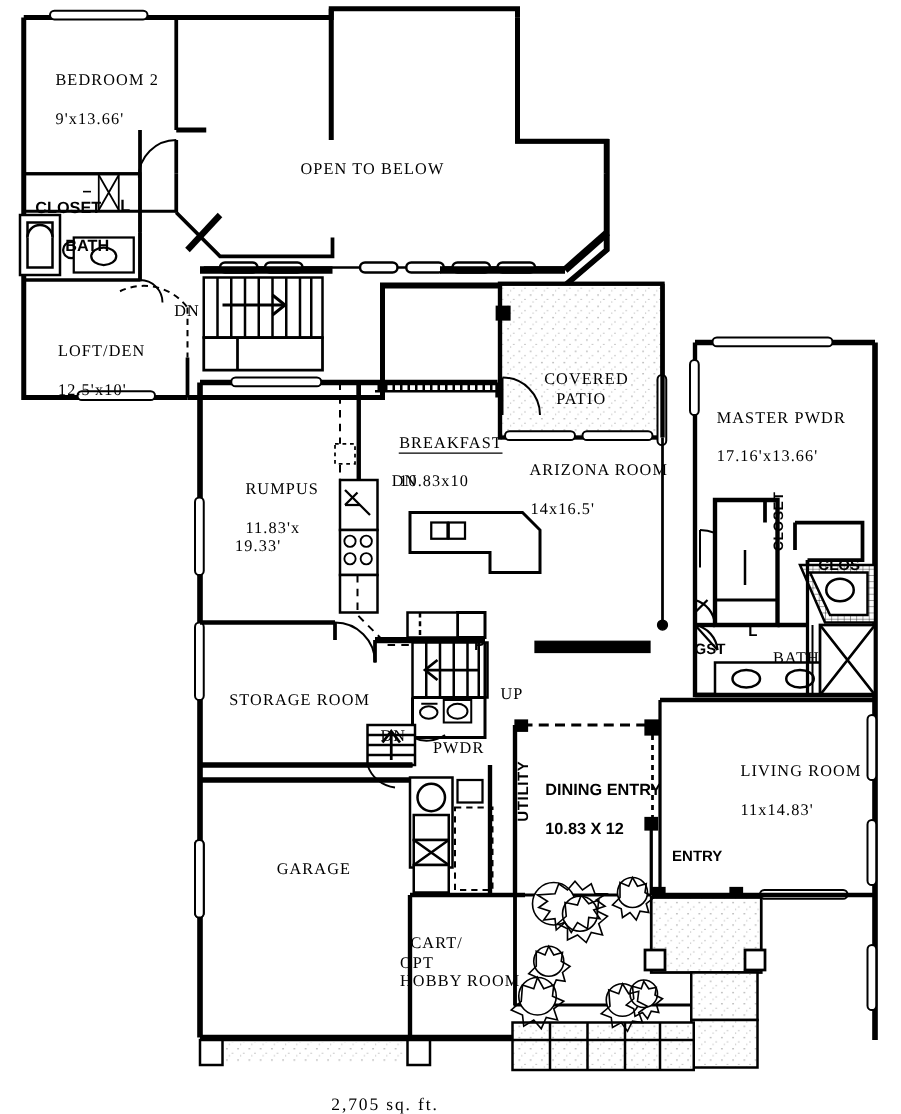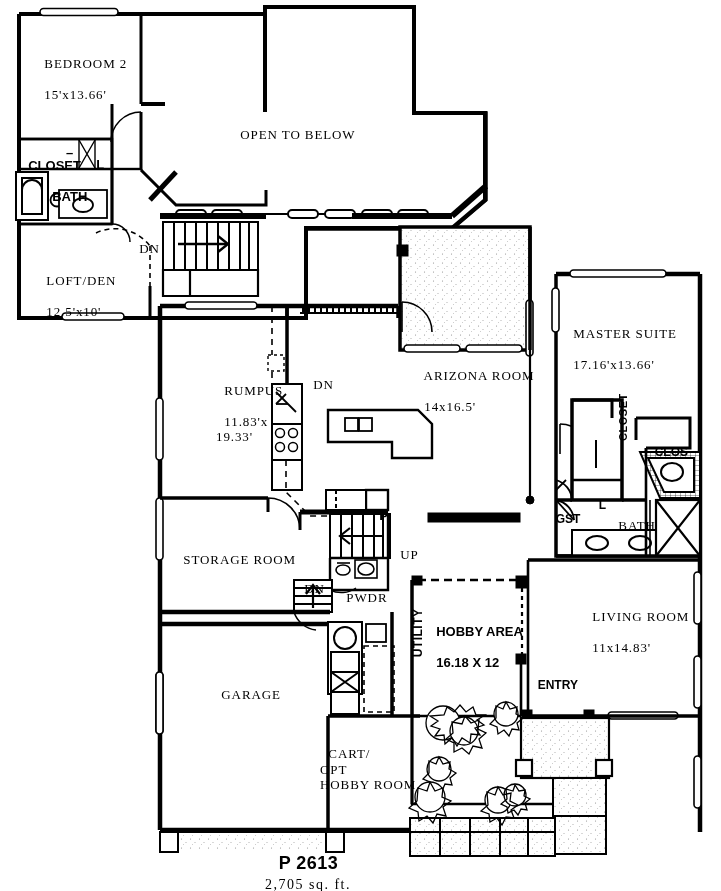--- a/index.html
+++ b/index.html
@@ -482,21 +482,21 @@
       <path d="M556 556 H700"></path>
     </g>
 
     <rect x="428" y="513" width="92" height="9" fill="#000"></rect>
 
   </g>
 </svg>
 
 <div class="lbl t13" style="left:36px;top:41px;">
   <span>BEDROOM 2</span><br>
-  <span>15'x13.66'</span>
+  <span>9'x13.66'</span>
 </div>
 
 <div class="lbl t13" style="left:232px;top:112px;">
   <span>OPEN TO BELOW</span>
 </div>
 
 <div class="lbl sans b13" style="left:21px;top:143px;">
   <span>CLOSET</span>
 </div>
 <div class="lbl sans b13" style="left:66px;top:145px;font-weight:bold;">–</div>
@@ -511,28 +511,35 @@
 
 <div class="lbl t13" style="left:38px;top:258px;">
   <span>LOFT/DEN</span><br>
   <span>12.5'x10'</span>
 </div>
 
 <div class="lbl t13" style="left:131px;top:226px;">
   <span>DN</span>
 </div>
 
+<div class="lbl t13 ctr" style="left:465px;top:280px;">
+  <span>COVERED<br>PATIO</span>
+</div>
 
 <div class="lbl t13" style="left:565px;top:311px;">
-  <span>MASTER SUITE</span><br>
+  <span>MASTER PWDR</span><br>
   <span>17.16'x13.66'</span>
 </div>
 
-
-<div class="lbl t13" style="left:188px;top:368px;margin-left:28px;">
+<div class="lbl t13" style="left:311px;top:331px;">
+  <span style="border-bottom:1.5px solid #000;padding-bottom:1px;">BREAKFAST</span><br>
+  <span>10.83x10</span>
+</div>
+
+<div class="lbl t13" style="left:188px;top:368px;">
   <span>RUMPUS</span><br>
   <span>11.83'x<br>19.33'</span>
 </div>
 
 <div class="lbl t13" style="left:416px;top:353px;">
   <span>ARIZONA ROOM</span><br>
   <span>14x16.5'</span>
 </div>
 
 
@@ -555,22 +562,22 @@
 <div class="lbl t13" style="left:338px;top:575px;text-align:center;">
   <span>PWDR</span>
 </div>
 
 <div class="lbl t13" style="left:584px;top:594px;">
   <span>LIVING ROOM</span><br>
   <span>11x14.83'</span>
 </div>
 
 <div class="lbl sans b13" style="left:429px;top:609px;">
-  <span>HOBBY AREA</span><br>
-  <span>16.18 X 12</span>
+  <span>DINING ENTRY</span><br>
+  <span>10.83 X 12</span>
 </div>
 
 <div class="lbl sans b12 vert" style="left:397px;top:665px;">
   <span>UTILITY</span>
 </div>
 
 <div class="lbl sans b12" style="left:531px;top:664px;">
   <span>ENTRY</span>
 </div>
 
@@ -599,20 +606,17 @@
 </div>
 
 <div class="lbl t13" style="left:392px;top:532px;">
   <span>UP</span>
 </div>
 
 <div class="lbl t13" style="left:296px;top:566px;">
   <span>DN</span>
 </div>
 
-<div class="lbl sans t18 ctr" style="left:303px;top:832px;letter-spacing:0.5px;">
-  <span>P 2613</span>
-</div>
 <div class="lbl t14 ctr" style="left:303px;top:860px;letter-spacing:1.5px;">
   <span>2,705 sq. ft.</span>
 </div>
 
 </div>
 
 </body></html>

